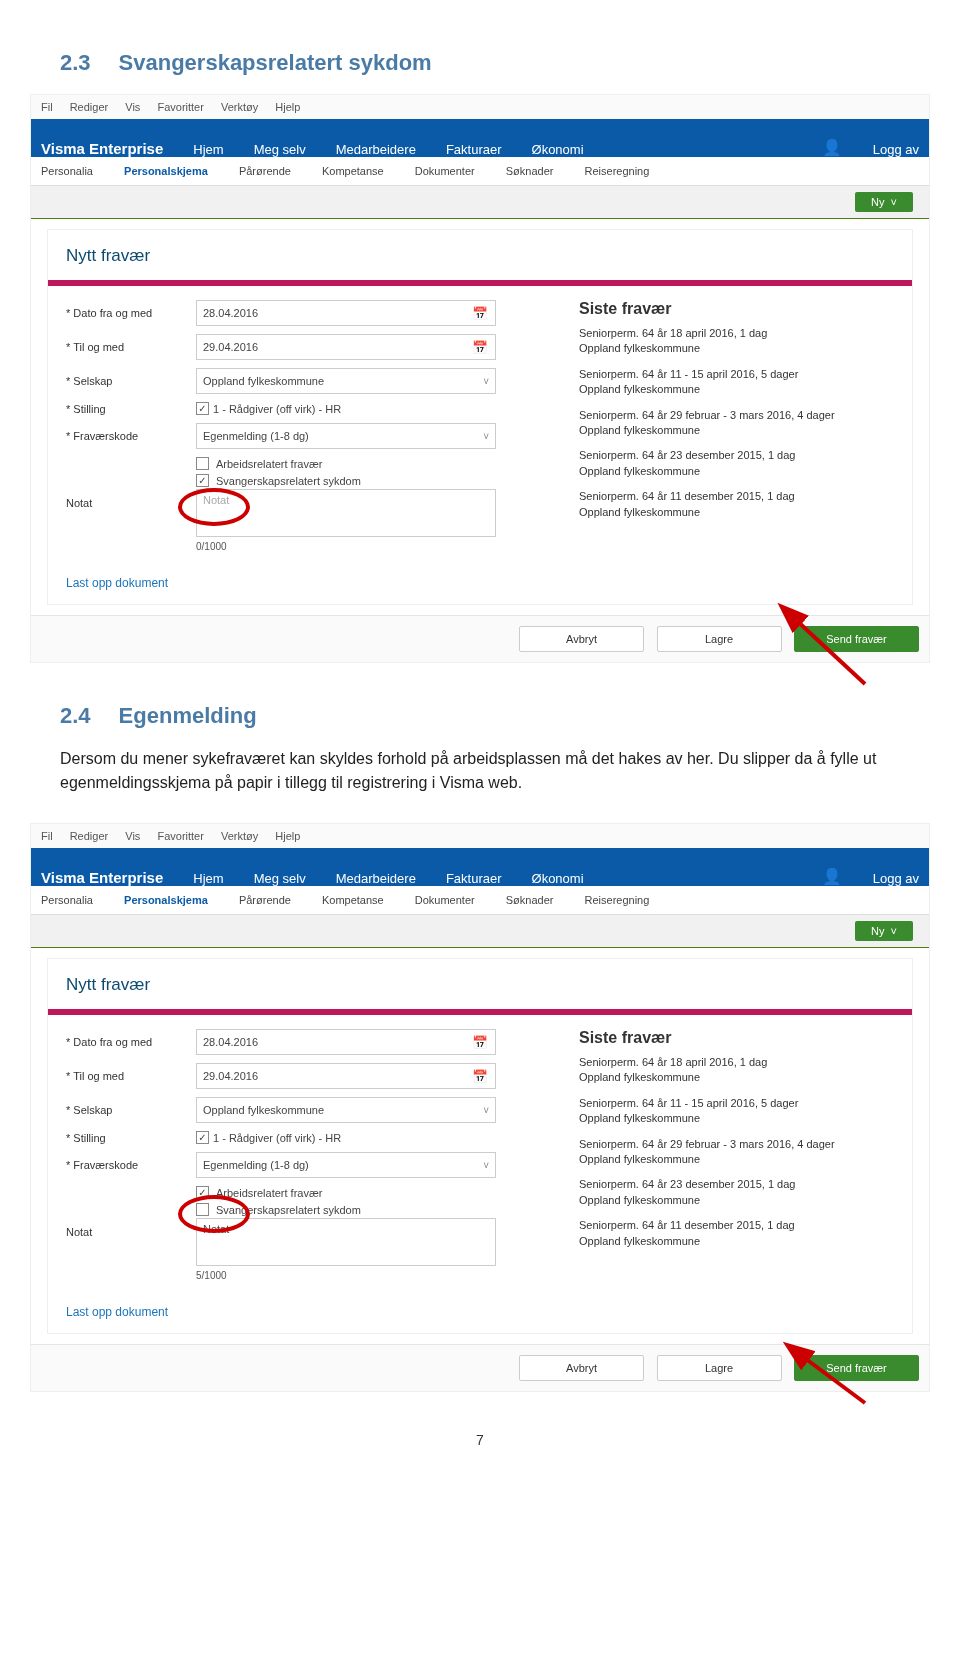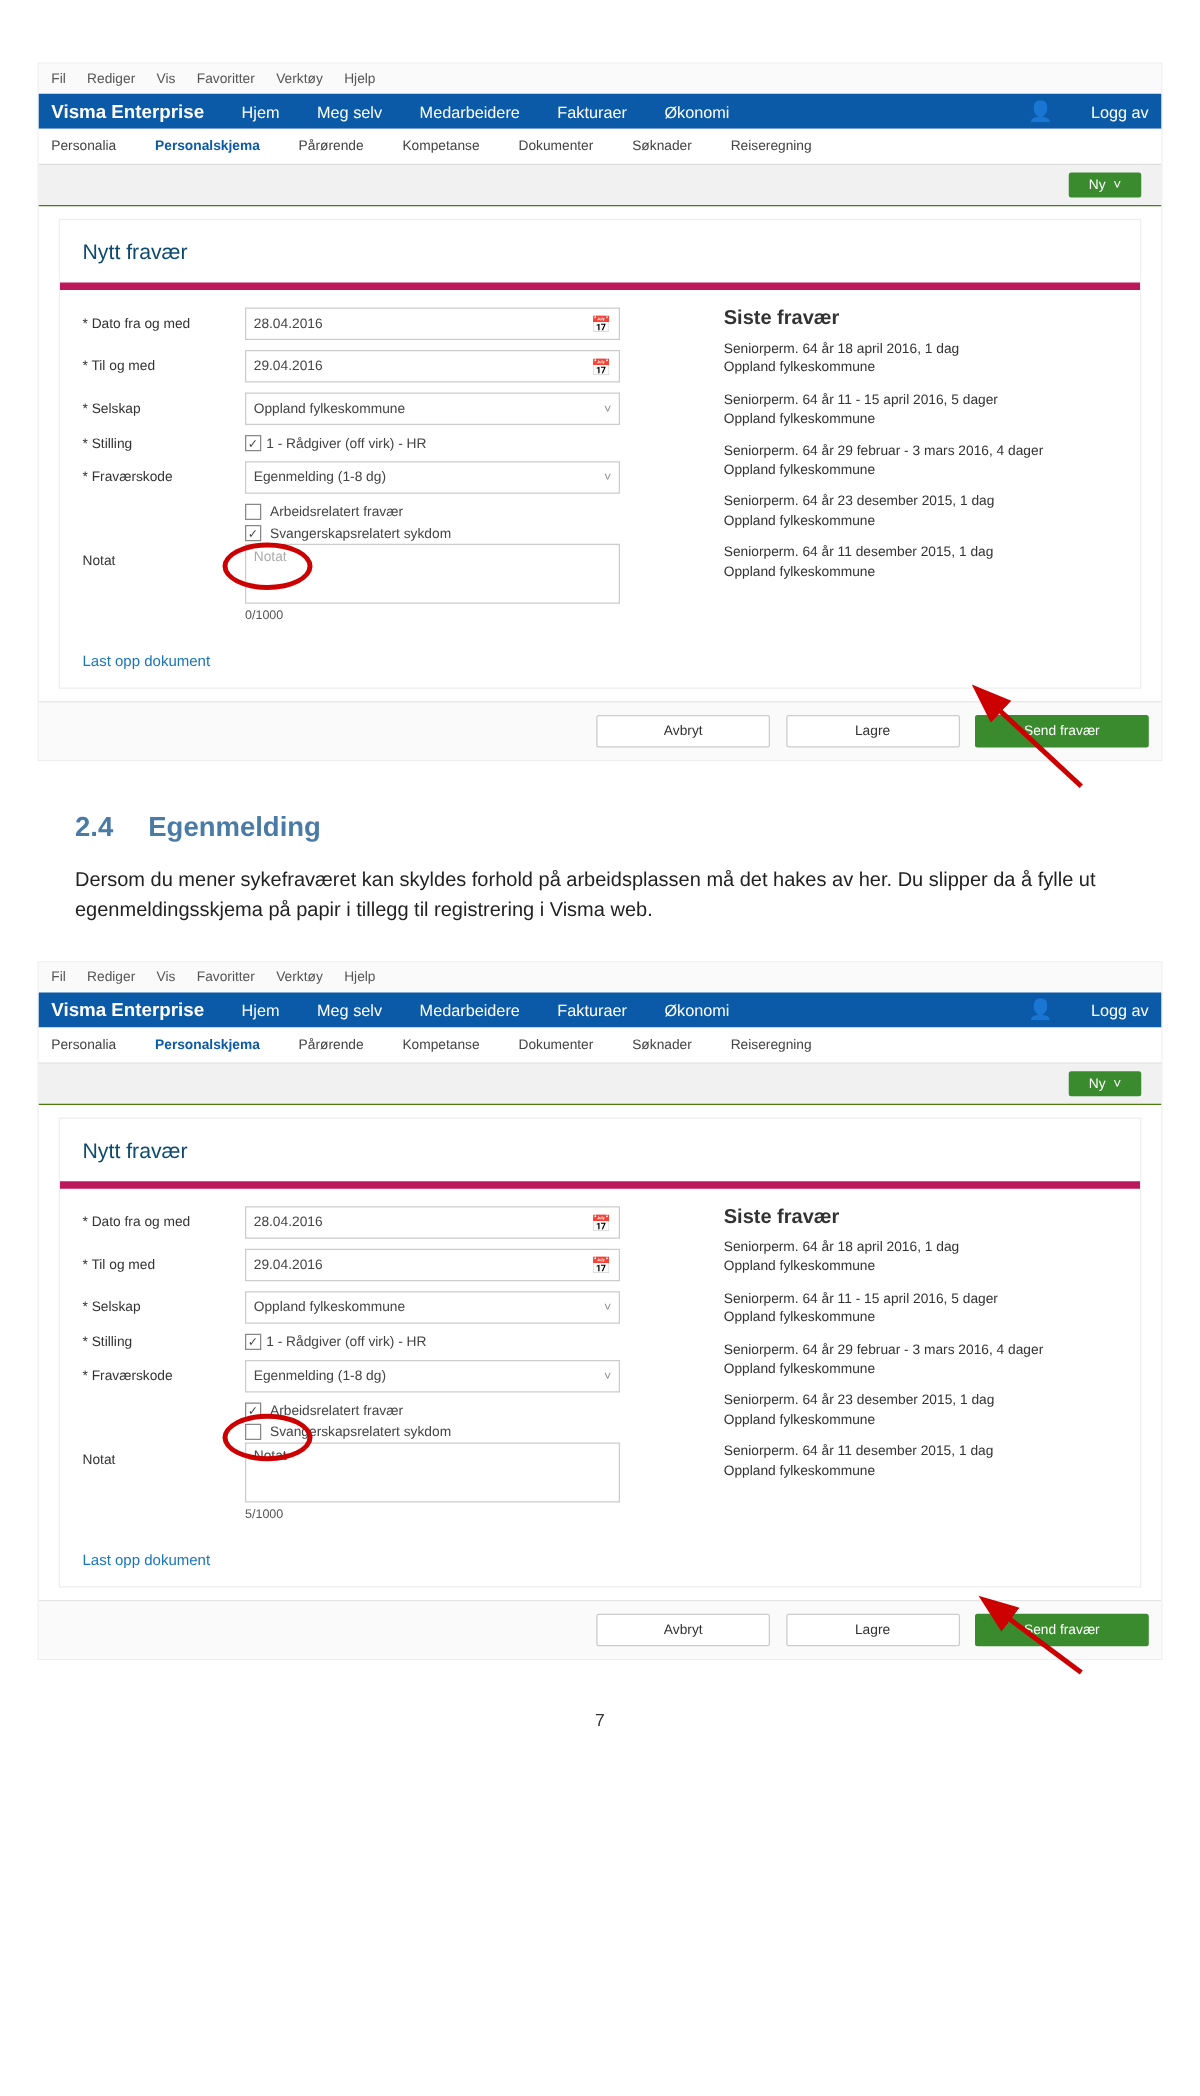--- a/index.html
+++ b/index.html
@@ -5,21 +5,21 @@
   * { box-sizing: border-box; margin: 0; padding: 0; }
   body { font-family: Arial, Helvetica, sans-serif; background: #fff; color: #333; width: 960px; }
   .page { padding: 50px 60px 20px 60px; }
   h2 { color: #4a7ba6; font-size: 22px; font-weight: bold; margin-bottom: 18px; }
   .section-num { margin-right: 28px; }
   .body-text { font-size: 16px; color: #222; line-height: 1.5; margin-bottom: 28px; }
   .screenshot-wrap { margin: 0 -30px 40px -30px; position: relative; }
   .screenshot { border: 1px solid #eee; background: #fff; }
   .menu-strip { font-size: 11px; color: #555; padding: 6px 10px; background: #fafafa; }
   .menu-strip span { margin-right: 14px; }
-  .topnav { background: #0a5aa7; color: #fff; display: flex; align-items: center; padding: 0 10px; height: 28px; font-size: 13px; }
+  .topnav { background: #0a5aa7; color: #fff; display: flex; align-items: flex-end; padding: 0 10px; height: 38px; font-size: 13px; }
   .topnav .brand { font-weight: bold; font-size: 15px; margin-right: 30px; }
   .topnav .item { margin-right: 30px; }
   .topnav .spacer { flex: 1; }
   .topnav .user-icon { margin-right: 30px; font-size: 16px; }
   .topnav .logoff { }
   .subnav { background: #fff; border-bottom: 1px solid #ddd; padding: 8px 10px; font-size: 11px; color: #444; }
   .subnav span { margin-right: 28px; }
   .subnav .active { color: #0a5aa7; font-weight: bold; }
   .toolbar-row { background: #f1f1f1; padding: 6px 16px; text-align: right; border-bottom: 1px solid #4d7c0f; }
   .ny-btn { display: inline-block; background: #3a8a2e; color: #fff; font-size: 11px; padding: 4px 16px; border-radius: 2px; }
@@ -34,34 +34,37 @@
   .flabel { flex: 0 0 130px; color: #333; }
   .finput { flex: 1; height: 26px; border: 1px solid #ccc; padding: 0 6px; background: #fff; display: flex; align-items: center; justify-content: space-between; color: #444; position: relative; }
   .finput .cal-icon { color: #1a75bb; font-size: 13px; }
   .finput .chev { color: #888; font-size: 10px; }
   .check-row { display: flex; align-items: flex-end; margin: 4px 0 4px 130px; font-size: 11px; color: #444; }
   .check-row .box { width: 13px; height: 13px; border: 1px solid #888; margin-right: 7px; display: flex; align-items: center; justify-content: center; font-size: 10px; }
   .notat-box { height: 48px; border: 1px solid #ccc; color: #aaa; padding: 4px 6px; font-size: 11px; margin-left: 130px; }
   .counter { font-size: 10px; color: #555; margin-left: 130px; margin-top: 4px; }
   .upload-link { color: #1a75bb; font-size: 12px; padding: 14px 18px; }
   .footer-bar { background: #fafafa; border-top: 1px solid #e5e5e5; padding: 10px; text-align: right; margin-top: 10px; }
-  .btn { display: inline-block; font-size: 11px; padding: 6px 0; width: 139px; text-align: center; border: 1px solid #ccc; background: #fff; margin-left: 8px; border-radius: 2px; color: #333; }
+  .btn { display: inline-block; font-size: 11px; padding: 6px 0; width: 125px; text-align: center; border: 1px solid #ccc; background: #fff; margin-left: 8px; border-radius: 2px; color: #333; }
   .btn.primary { background: #3a8a2e; color: #fff; border-color: #3a8a2e; }
   .red-circle { position: absolute; border: 4px solid #c00; border-radius: 50%; width: 72px; height: 38px; pointer-events: none; }
   .red-arrow { position: absolute; pointer-events: none; }
   .red-arrow svg { overflow: visible; }
   .pagenum { text-align: center; font-size: 14px; color: #333; margin-top: 30px; }
   .stilling-val { display: flex; align-items: center; gap: 4px; font-size: 11px; color: #444; }
   .stilling-val .box { width: 13px; height: 13px; border: 1px solid #888; display: flex; align-items: center; justify-content: center; font-size: 10px; }
 </style>
 </head>
 <body>
 
 <div class="page">
 
+  <h2>
+    <span class="section-num">2.3</span><span>Svangerskapsrelatert sykdom</span>
+  </h2>
 
   <div class="screenshot-wrap">
     <div class="screenshot">
       <div class="menu-strip">
         <span>Fil</span>
         <span>Rediger</span>
         <span>Vis</span>
         <span>Favoritter</span>
         <span>Verktøy</span>
         <span>Hjelp</span>

